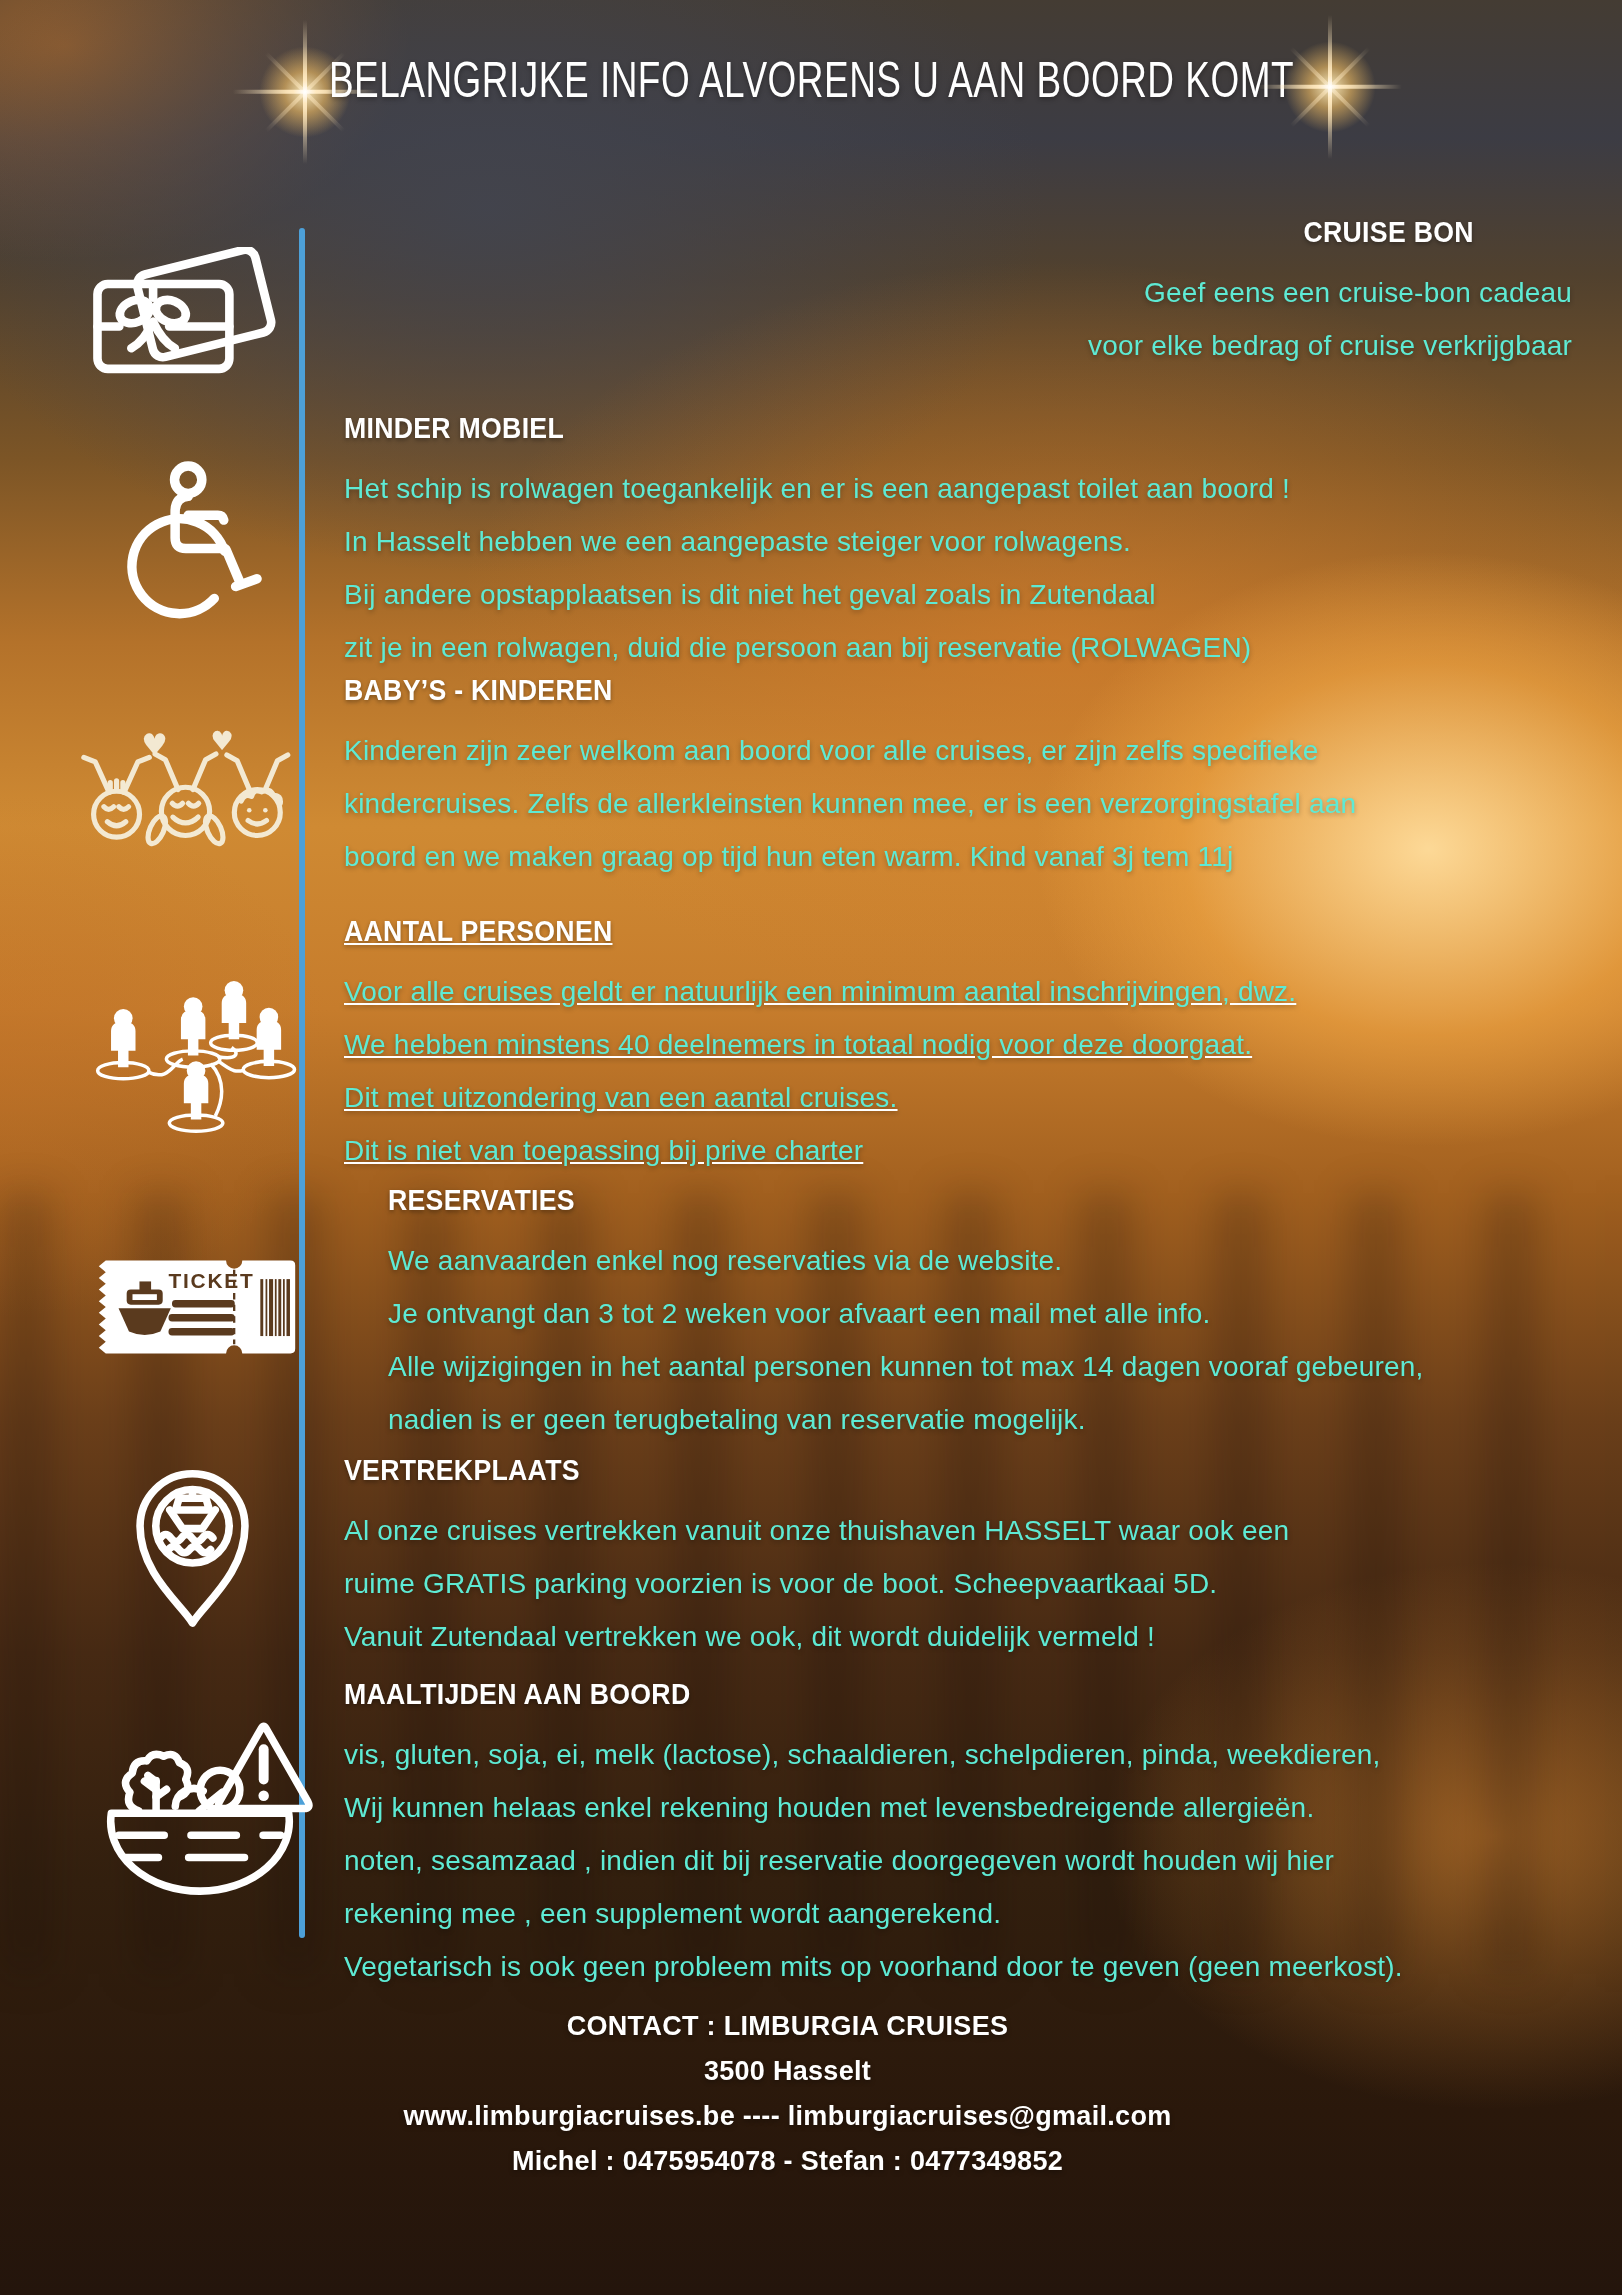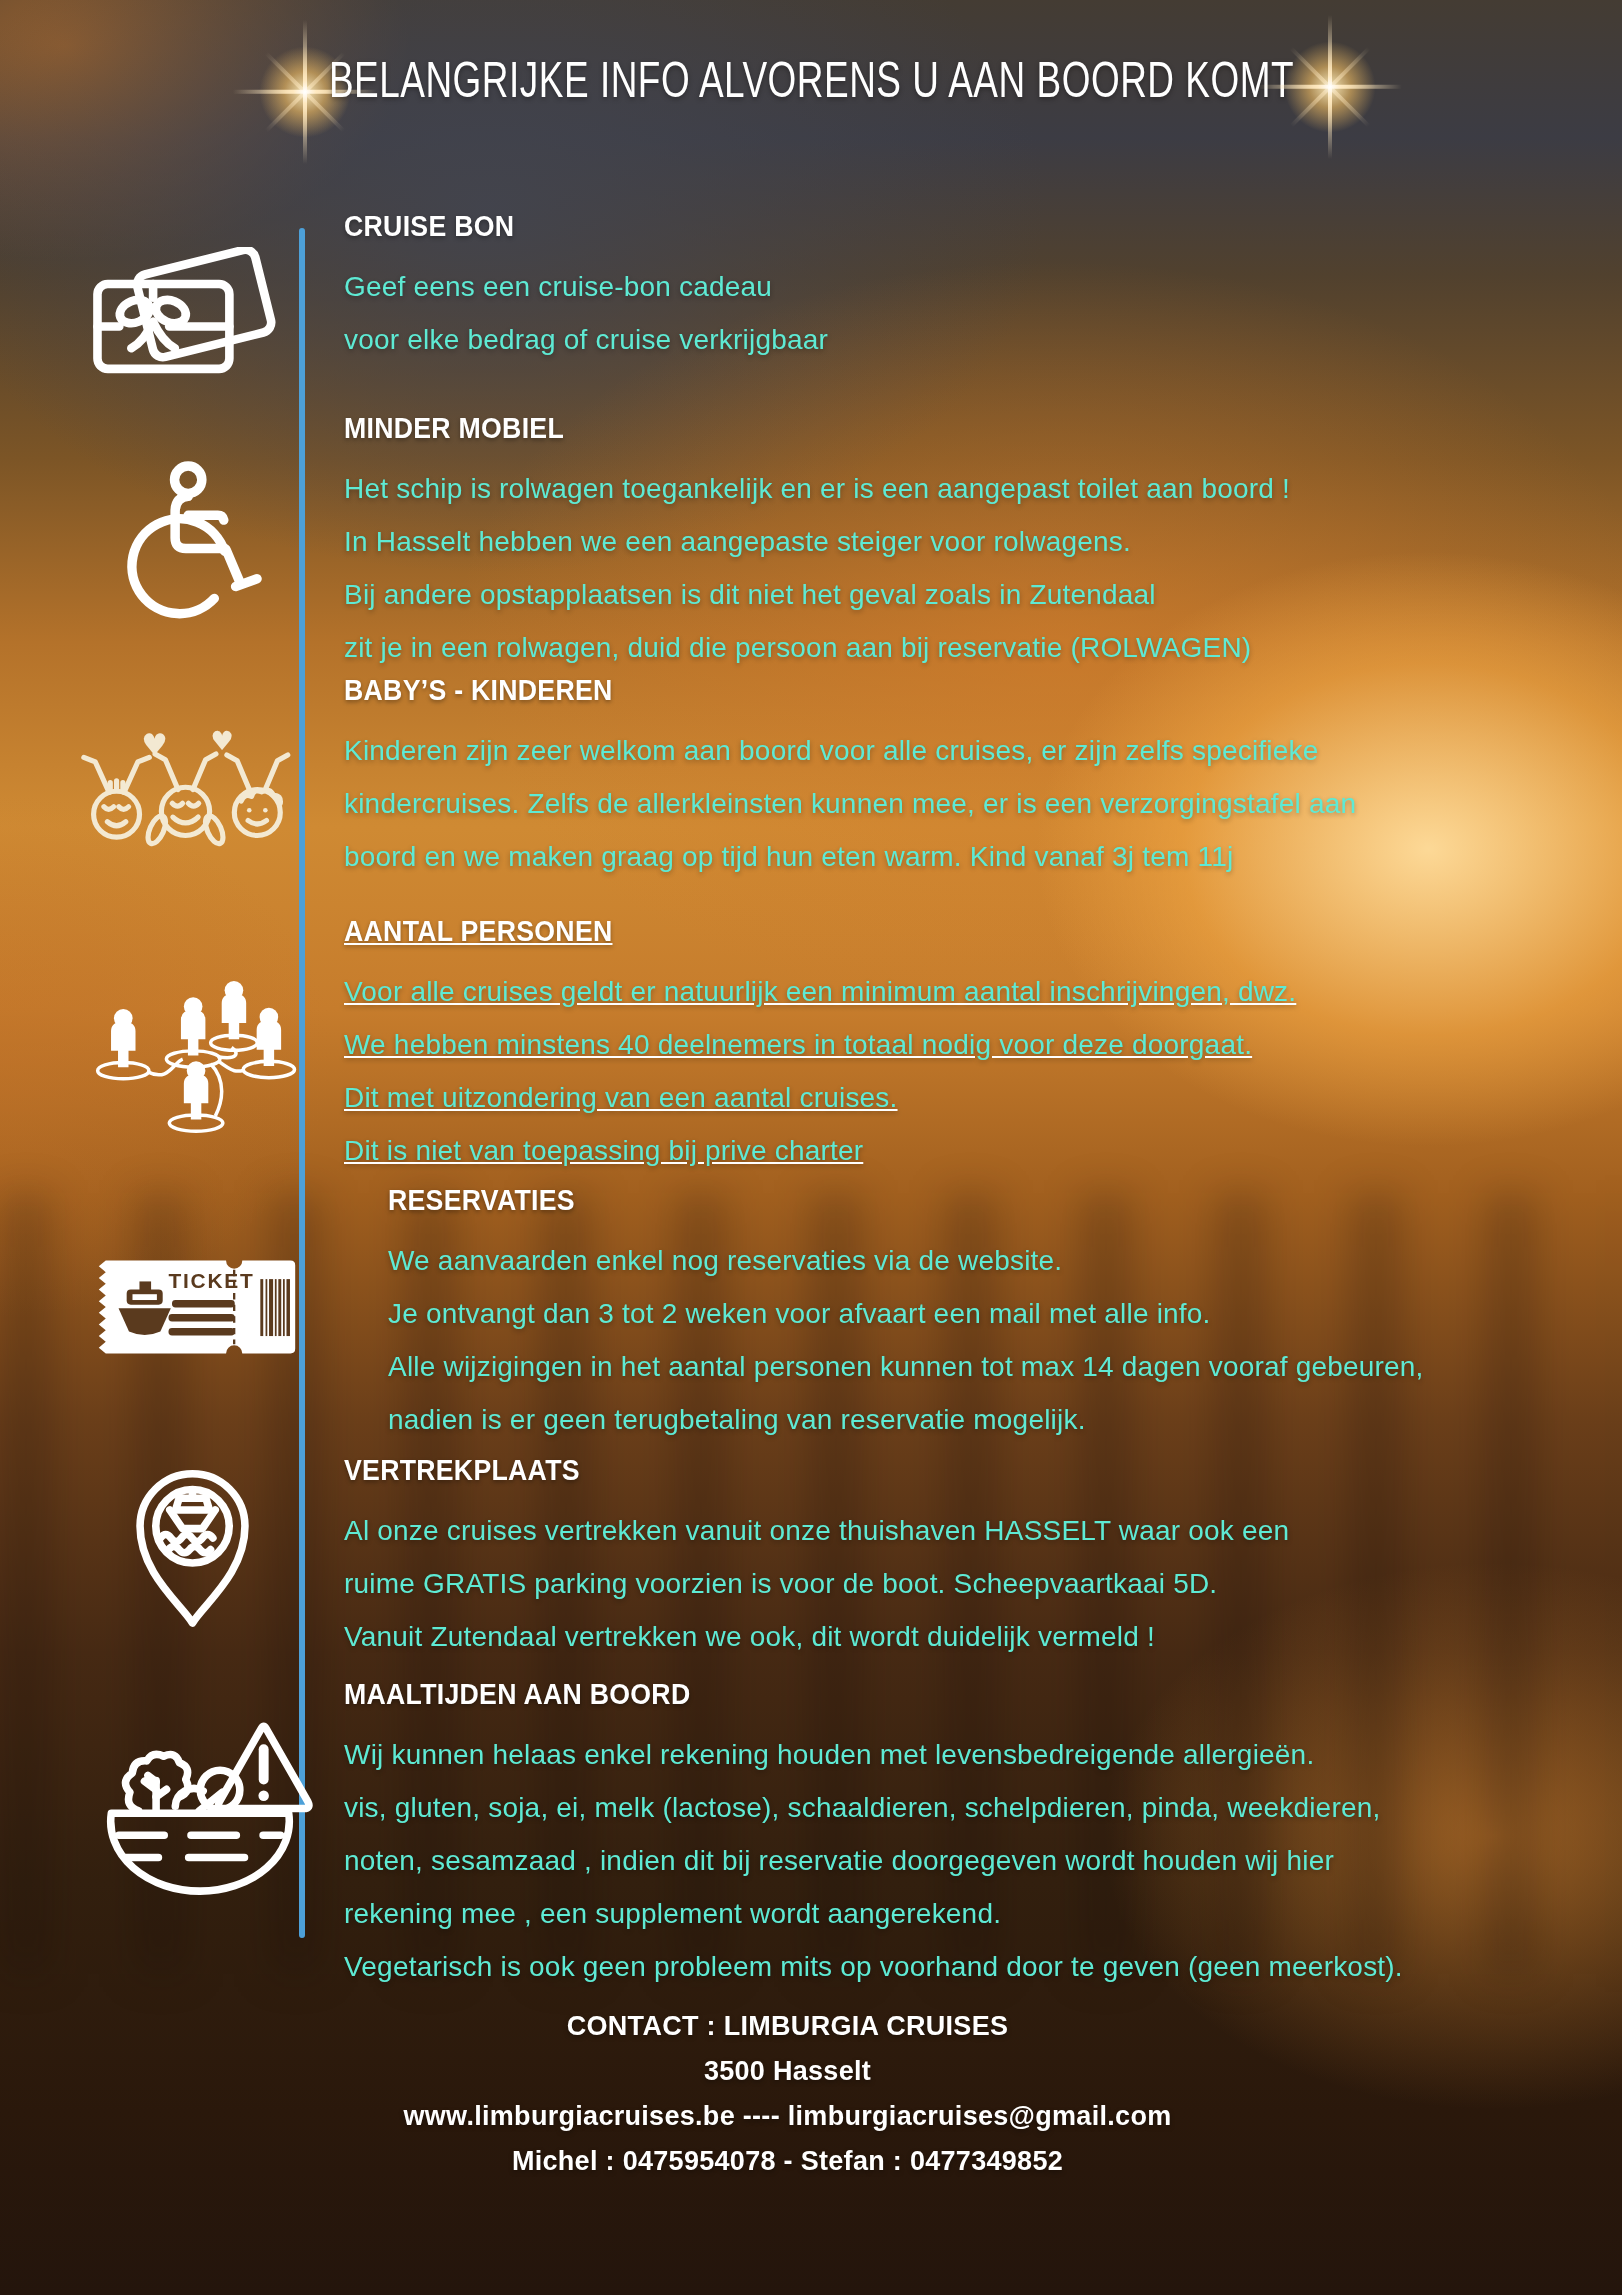--- a/index.html
+++ b/index.html
@@ -216,21 +216,21 @@
       <path d="M155,150 a32,32 0 0 1 48,-26"></path>
       <circle cx="232" cy="122" r="34"></circle>
       <path d="M196,158 l40,-32"></path>
 
       <path d="M45,162 L350,162 A153,120 0 0 1 197,296 A153,120 0 0 1 45,162 Z"></path>
       <path d="M58,200 H336" stroke-dasharray="78 46"></path>
       <path d="M70,238 H324" stroke-dasharray="96 52" stroke-dashoffset="40"></path>
     </svg>
   </div>
 
-  <div class="section" style="top:209px;">
+  <div class="section" style="top:215px;text-align:right;">
     <div class="sec-heading">CRUISE BON</div>
     <div class="sec-line">Geef eens een cruise-bon cadeau</div>
     <div class="sec-line">voor elke bedrag of cruise verkrijgbaar</div>
   </div>
 
   <div class="section" style="top:411px;">
     <div class="sec-heading">MINDER MOBIEL</div>
     <div class="sec-line">Het schip is rolwagen toegankelijk en er is een aangepast toilet aan boord !</div>
     <div class="sec-line">In Hasselt hebben we een aangepaste steiger voor rolwagens.</div>
     <div class="sec-line">Bij andere opstapplaatsen is dit niet het geval zoals in Zutendaal</div>
@@ -262,22 +262,22 @@
 
   <div class="section" style="top:1453px;">
     <div class="sec-heading">VERTREKPLAATS</div>
     <div class="sec-line">Al onze cruises vertrekken vanuit onze thuishaven HASSELT  waar ook een</div>
     <div class="sec-line">ruime GRATIS parking voorzien is voor de boot. Scheepvaartkaai 5D.</div>
     <div class="sec-line">Vanuit Zutendaal vertrekken we ook, dit wordt duidelijk vermeld !</div>
   </div>
 
   <div class="section" style="top:1677px;">
     <div class="sec-heading">MAALTIJDEN AAN BOORD</div>
+    <div class="sec-line">vis, gluten, soja, ei, melk (lactose), schaaldieren, schelpdieren, pinda, weekdieren,</div>
     <div class="sec-line">Wij kunnen helaas enkel rekening houden met levensbedreigende allergieën.</div>
-    <div class="sec-line">vis, gluten, soja, ei, melk (lactose), schaaldieren, schelpdieren, pinda, weekdieren,</div>
     <div class="sec-line">noten, sesamzaad , indien dit bij reservatie doorgegeven wordt houden wij hier</div>
     <div class="sec-line">rekening mee , een supplement wordt aangerekend.</div>
     <div class="sec-line">Vegetarisch is ook geen probleem mits op voorhand door te geven (geen meerkost).</div>
   </div>
 
   <div class="contact">
     <div class="contact-line">CONTACT : LIMBURGIA CRUISES</div>
     <div class="contact-line">3500  Hasselt</div>
     <div class="contact-line">www.limburgiacruises.be ---- limburgiacruises@gmail.com</div>
     <div class="contact-line">Michel : 0475954078 - Stefan : 0477349852</div>

